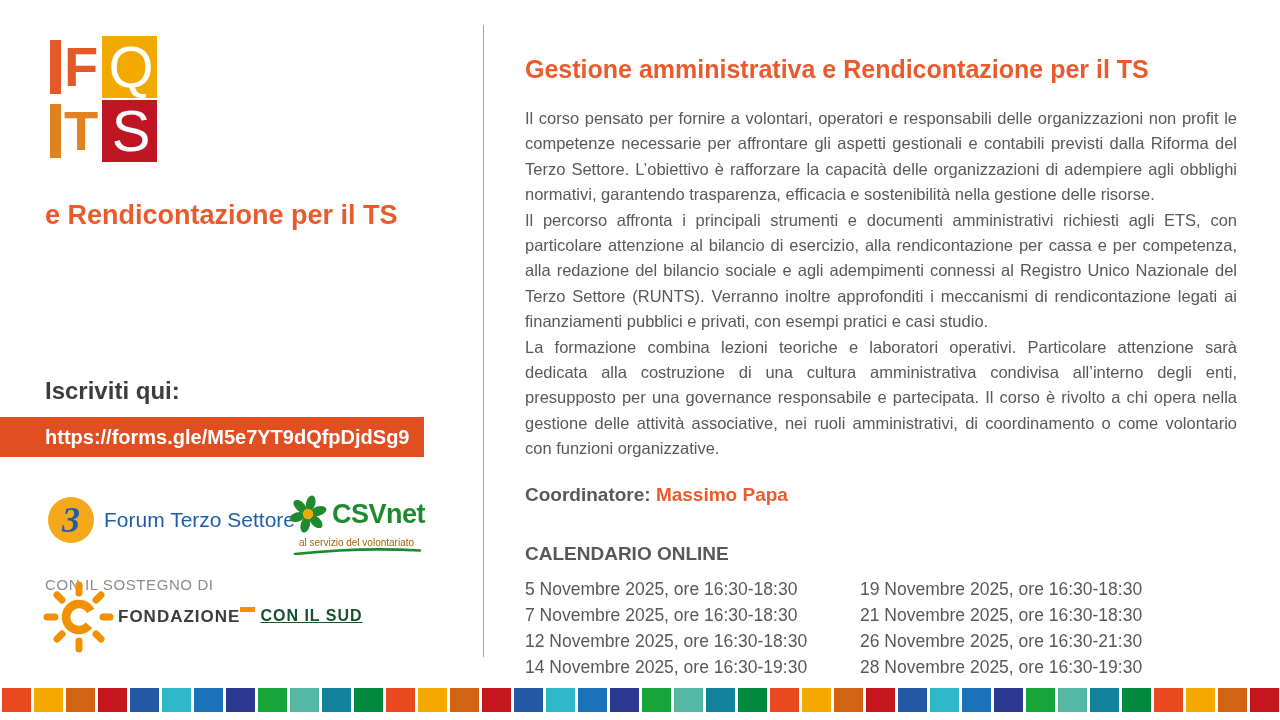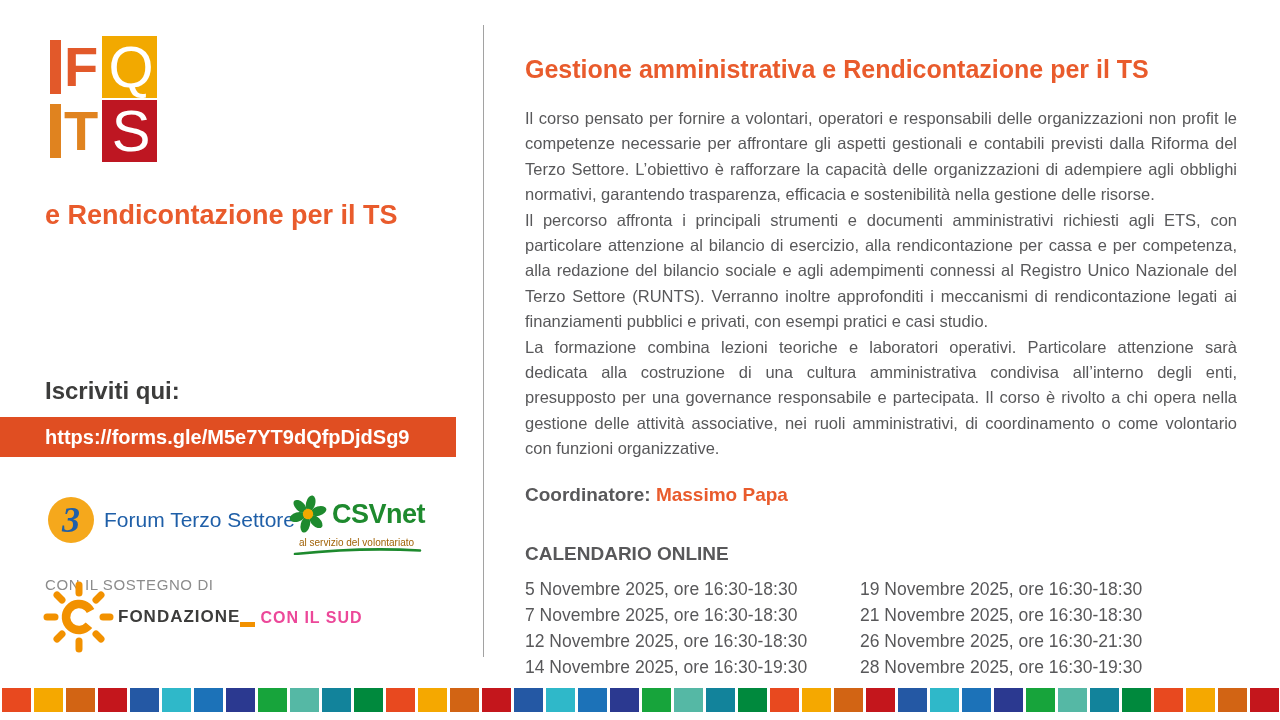--- a/index.html
+++ b/index.html
@@ -43,21 +43,21 @@
     position: absolute; left: 45px; top: 196px;
     color: #E95B2C; font-size: 27px; font-weight: bold;
     line-height: 39px;
   }
   .signup-label {
     position: absolute; left: 45px; top: 377px;
     color: #3C3C3B; font-size: 24px; font-weight: bold;
   }
   .url-bar {
     position: absolute; left: 0; top: 417px;
-    width: 456px; height: 40px;
+    width: 424px; height: 40px;
     background: #E04E22;
     color: #ffffff; font-size: 20px; font-weight: bold;
     display: flex; align-items: center;
     padding-left: 45px;
     cursor: pointer;
   }
 
   
   .forum {
     position: absolute; left: 48px; top: 497px;
@@ -87,22 +87,22 @@
     position: absolute; left: 45px; top: 569px;
     color: #8C8C8C; font-size: 15px; letter-spacing: 0.6px; margin-top: 7px;
   }
   .fondazione {
     position: absolute; left: 42px; top: 580px;
     display: flex; align-items: center; gap: 2px;
   }
   .fond-text { display: flex; flex-direction: row; }
   .fond-line1 { color: #3C3C3B; font-size: 17px; font-weight: bold; letter-spacing: 1px; }
   .fond-line2 {
-    color: #ec4899; font-size: 16px; font-weight: bold; letter-spacing: 1px;
-    display: flex; align-items: flex-end; gap: 5px;
+    color: #14532d; font-size: 16px; font-weight: bold; letter-spacing: 1px;
+    display: flex; align-items: flex-start; gap: 5px; text-decoration: underline;
   }
   .fond-dash { display: inline-block; width: 15px; height: 5px; background: #F29100; }
 
   
   .divider {
     position: absolute; left: 483px; top: 25px;
     width: 1px; height: 632px; background: #A2A2A2;
   }
 
   

